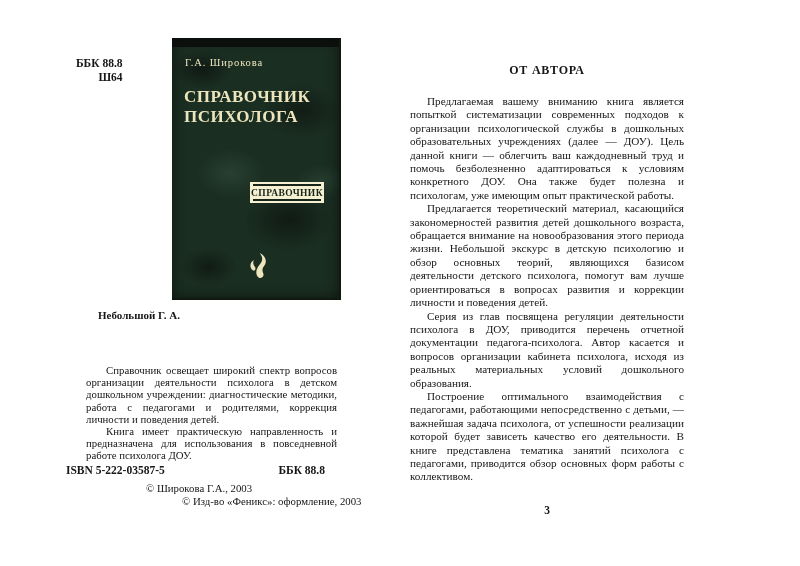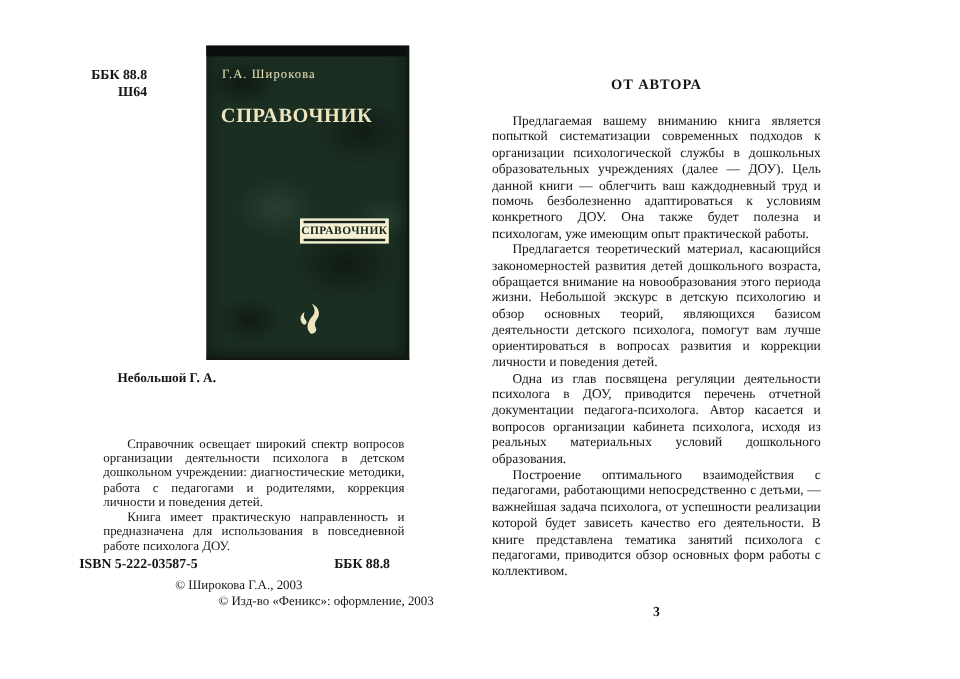--- a/index.html
+++ b/index.html
@@ -66,20 +66,21 @@
 
   <div>
     <div class="bbk-top"><span>ББК 88.8</span>
 <span>Ш64</span></div>
 
     <div class="cover">
       <div class="cover-topband"></div>
       <div class="cover-author">Г.А. Широкова</div>
       <div class="cover-title">
         <span>СПРАВОЧНИК</span>
+        <span>ПСИХОЛОГА</span>
       </div>
       <div class="badge">
         <div class="badge-inner">СПРАВОЧНИК</div>
       </div>
       <svg class="logo" viewBox="0 0 24 34" xmlns="http://www.w3.org/2000/svg">
         <path d="M6.5 23 C2.5 20 2.8 14.5 7.5 11.5 C5.8 15.5 7.6 17.5 8.8 19.3 C9.9 21 8.9 23.6 6.5 23 Z" fill="var(--cover-text)"></path>
         <path d="M13 31 C8.5 27.5 9.5 21 14.5 15.5 C18 11.5 16.5 7 13.8 4 C20 6.5 22.5 13 18.8 17.8 C16 21.4 16.8 24 17.8 26.2 C19 29.2 16 32 13 31 Z" fill="var(--cover-text)"></path>
       </svg>
     </div>
 
@@ -98,19 +99,19 @@
     </div>
     <div class="copy1">© Широкова Г.А., 2003</div>
     <div class="copy2">© Изд-во «Феникс»: оформление, 2003</div>
   </div>
 
   <div>
     <div class="author-heading">ОТ АВТОРА</div>
     <div class="preface">
       <p>Предлагаемая вашему вниманию книга является попыткой систематизации современных подходов к организации психологической службы в дошкольных образовательных учреждениях (далее — ДОУ). Цель данной книги — облегчить ваш каждодневный труд и помочь безболезненно адаптироваться к условиям конкретного ДОУ. Она также будет полезна и психологам, уже имеющим опыт практической работы.</p>
       <p>Предлагается теоретический материал, касающийся закономерностей развития детей дошкольного возраста, обращается внимание на новообразования этого периода жизни. Небольшой экскурс в детскую психологию и обзор основных теорий, являющихся базисом деятельности детского психолога, помогут вам лучше ориентироваться в вопросах развития и коррекции личности и поведения детей.</p>
-      <p>Одна из глав посвящена регуляции деятельности психолога в ДОУ, приводится перечень отчетной документации педагога-психолога. Автор касается и вопросов организации кабинета психолога, исходя из реальных материальных условий дошкольного образования.</p>
+      <p>Серия из глав посвящена регуляции деятельности психолога в ДОУ, приводится перечень отчетной документации педагога-психолога. Автор касается и вопросов организации кабинета психолога, исходя из реальных материальных условий дошкольного образования.</p>
       <p>Построение оптимального взаимодействия с педагогами, работающими непосредственно с детьми, — важнейшая задача психолога, от успешности реализации которой будет зависеть качество его деятельности. В книге представлена тематика занятий психолога с педагогами, приводится обзор основных форм работы с коллективом.</p>
     </div>
     <div class="page-num">3</div>
   </div>
 
 </div>
 
 </body></html>

